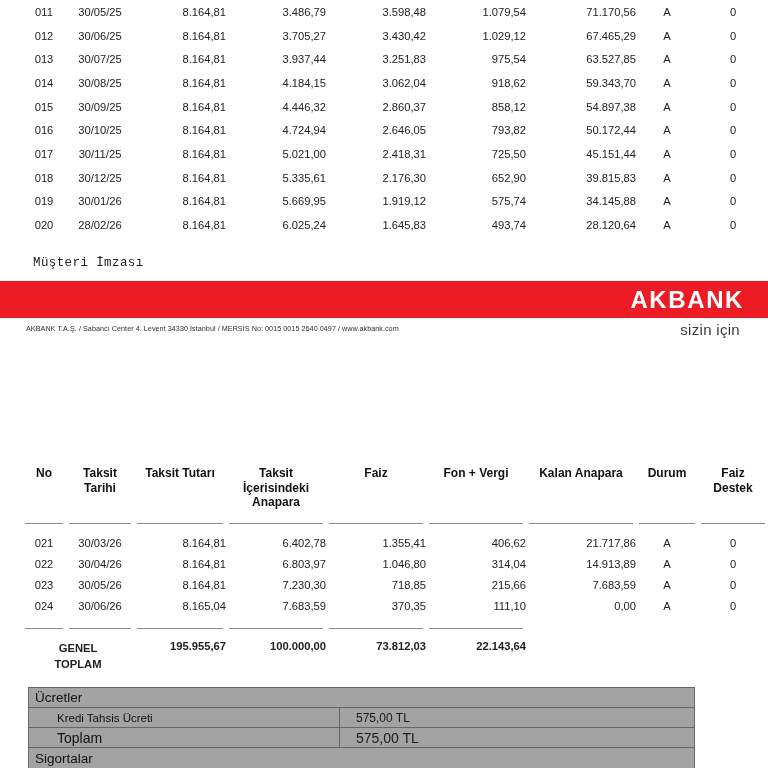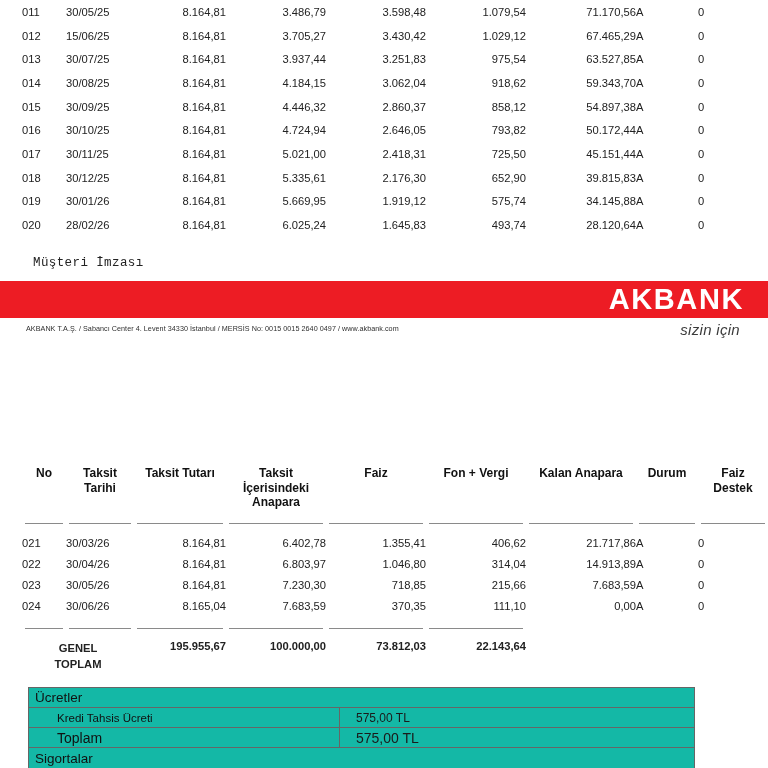--- a/index.html
+++ b/index.html
@@ -32,21 +32,21 @@
   col.c-date    { width: 68px; }
   col.c-amount  { width: 92px; }
   col.c-princ   { width: 100px; }
   col.c-faiz    { width: 100px; }
   col.c-fon     { width: 100px; }
   col.c-kalan   { width: 110px; }
   col.c-durum   { width: 62px; }
   col.c-destek  { width: 70px; }
   col.c-pad     { width: 22px; }
   .r  { text-align: right; padding-right: 6px; }
-  .c  { }
+  .c  { text-align: center; }
 
   
   #table-top { top: 0px; left: 0px; }
   #table-top tr { height: 23.7px; }
 
   
   .signature {
     position: absolute;
     left: 33px;
     top: 256px;
@@ -62,34 +62,33 @@
     left: 0;
     top: 281px;
     width: 768px;
     height: 37px;
     background: #ed1c24;
   }
   .brand-logo {
     position: absolute;
     right: 24px;
     top: 283px;
-    font-size: 29px;
+    font-size: 24px;
     font-weight: bold;
     letter-spacing: 1.6px;
     color: #ffffff;
     line-height: 33px;
   }
   .brand-slogan {
     position: absolute;
     right: 28px;
     top: 321px;
     font-size: 15px;
     color: #3b3b3b;
     letter-spacing: 0.3px;
-    font-style: italic;
   }
   .legal-line {
     position: absolute;
     left: 26px;
     top: 324px;
     font-size: 7.2px;
     color: #2e2e2e;
     letter-spacing: 0.05px;
   }
 
@@ -133,21 +132,21 @@
   }
 
   
   .fees-box {
     position: absolute;
     left: 28px;
     top: 687px;
     width: 667px;
     border: 1.5px solid #666;
     border-bottom: none;
-    background: #14b8a6;
+    background: #a3a3a3;
   }
   .fee-row {
     display: flex;
     border-bottom: 1.5px solid #666;
     height: 20px;
     align-items: center;
   }
   .fee-row:last-child { border-bottom: none; }
   .fee-label {
     flex: 0 0 310px;
@@ -197,21 +196,21 @@
         <td class="r">3.486,79</td>
         <td class="r">3.598,48</td>
         <td class="r">1.079,54</td>
         <td class="r">71.170,56</td>
         <td class="c">A</td>
         <td class="c">0</td>
       </tr>
       <tr>
         <td></td>
         <td class="c">012</td>
-        <td class="c">15/06/25</td>
+        <td class="c">30/06/25</td>
         <td class="r">8.164,81</td>
         <td class="r">3.705,27</td>
         <td class="r">3.430,42</td>
         <td class="r">1.029,12</td>
         <td class="r">67.465,29</td>
         <td class="c">A</td>
         <td class="c">0</td>
       </tr>
       <tr>
         <td></td>

